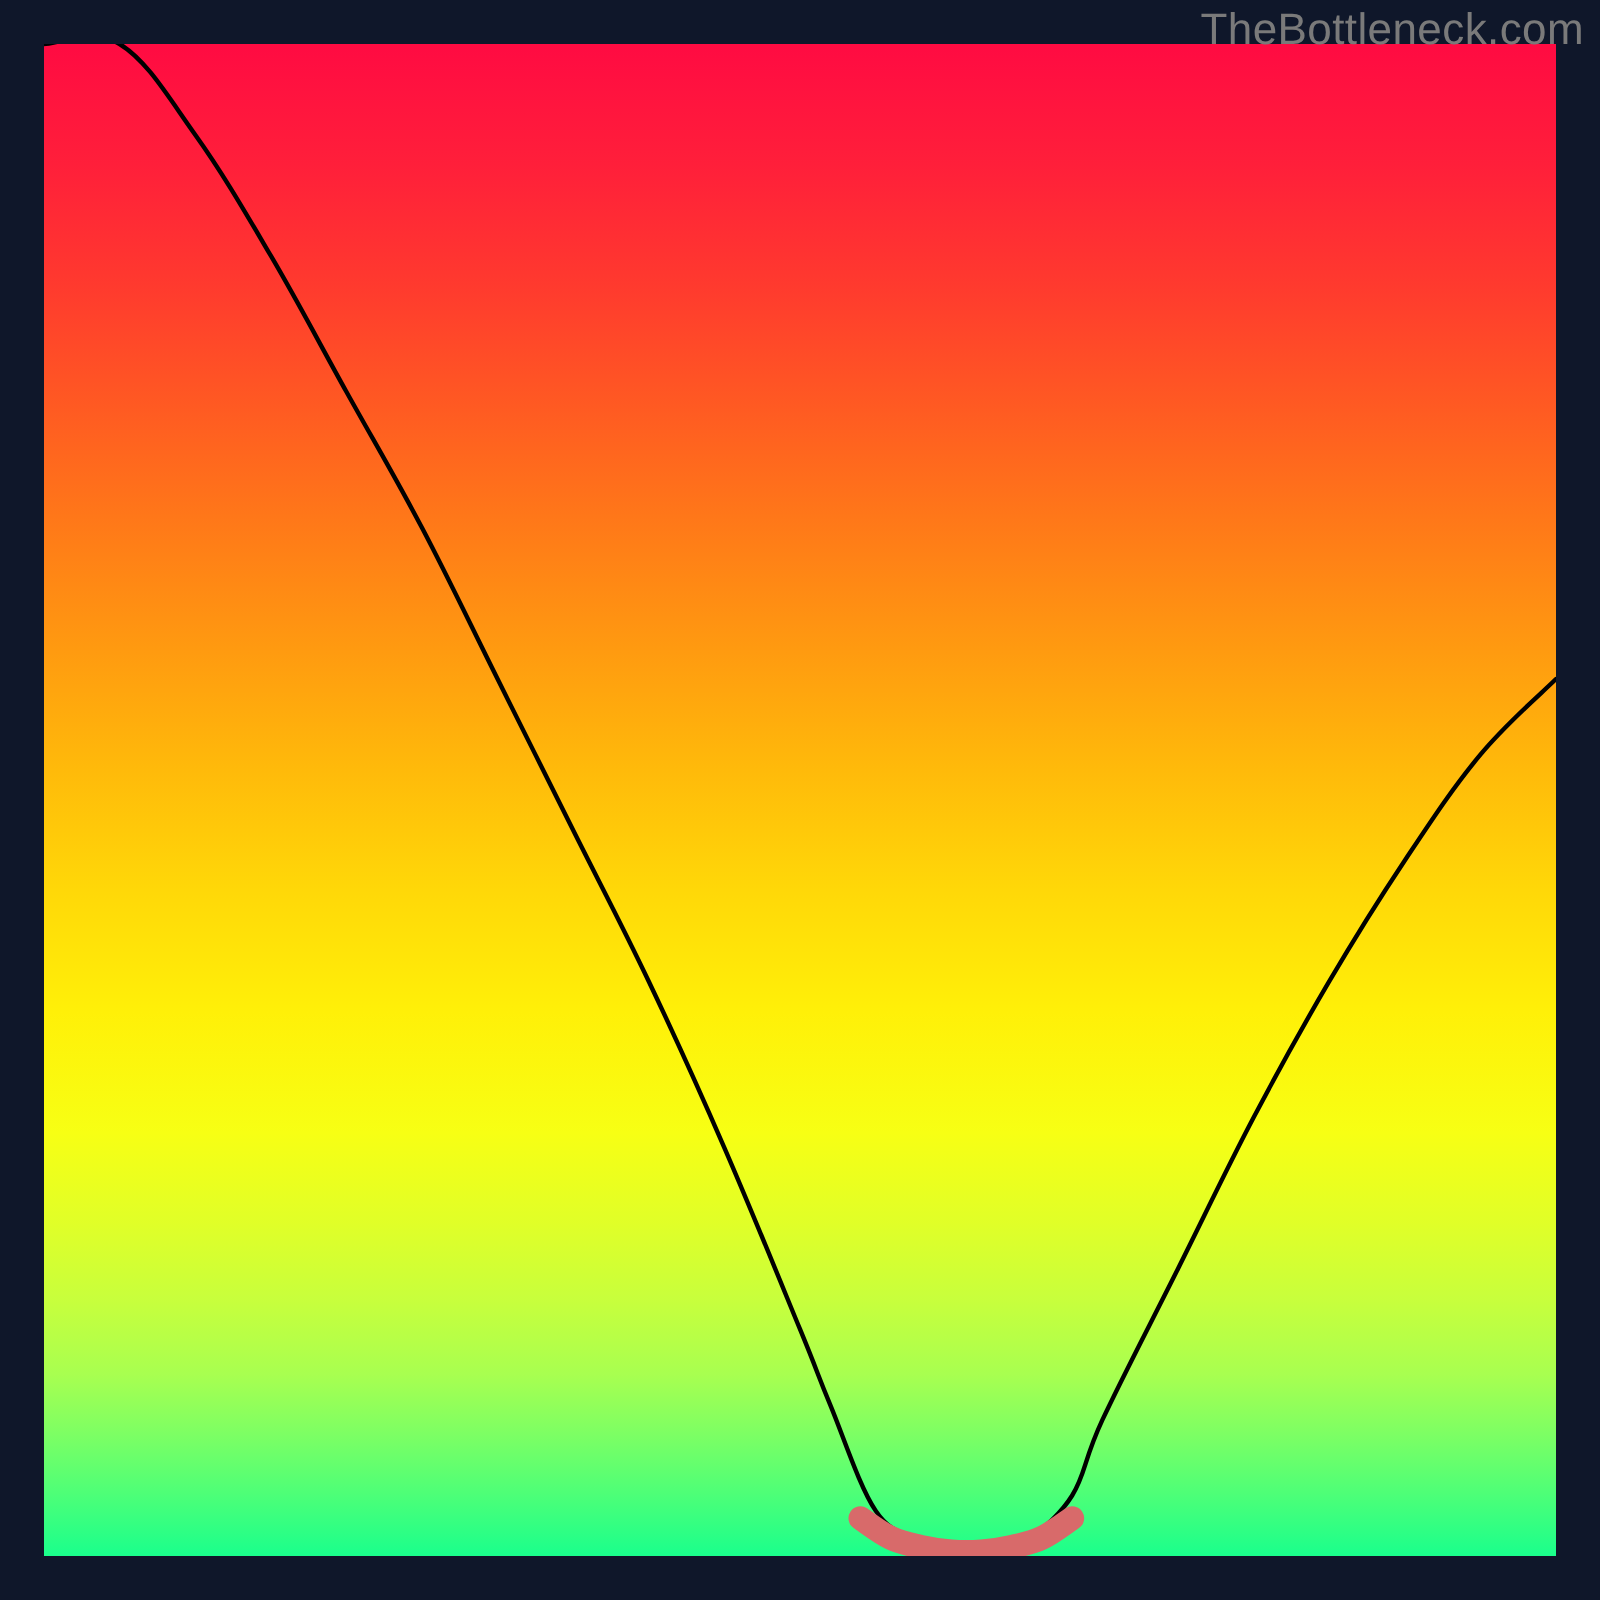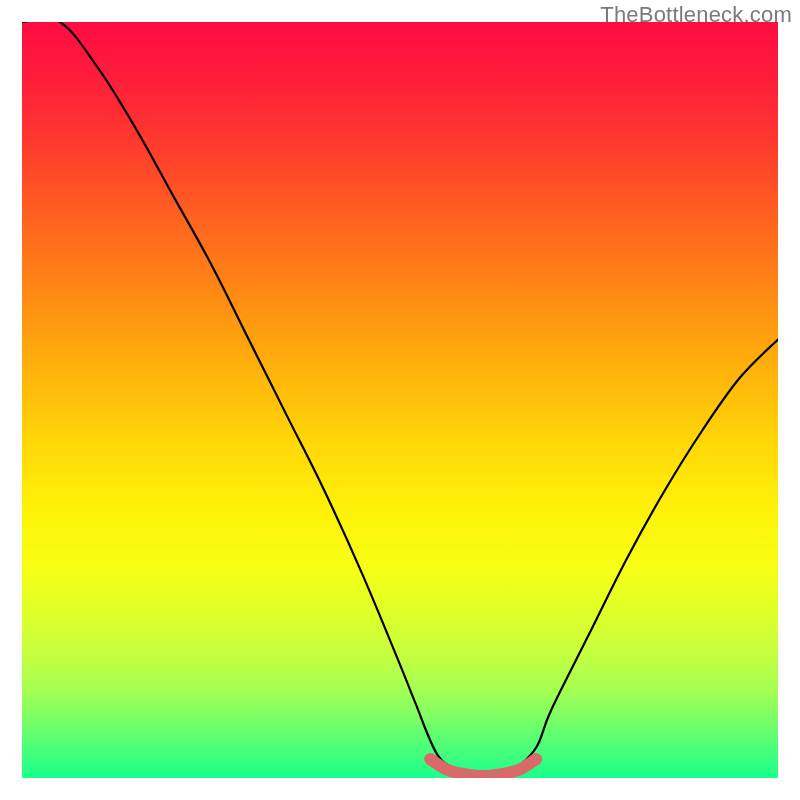--- a/index.html
+++ b/index.html
@@ -8,21 +8,21 @@
     width: 800px;
     height: 800px;
     background: #000;
     font-family: Arial, Helvetica, sans-serif;
     overflow: hidden;
   }
   .frame {
     position: relative;
     width: 800px;
     height: 800px;
-    background: #ffffff;
+    background: #0f172a;
   }
   .plot {
     position: absolute;
     left: 22px;
     top: 22px;
     width: 756px;
     height: 756px;
     background: linear-gradient(to bottom,
       #ff0b42 0%,
       #ff1f3a 8%,

